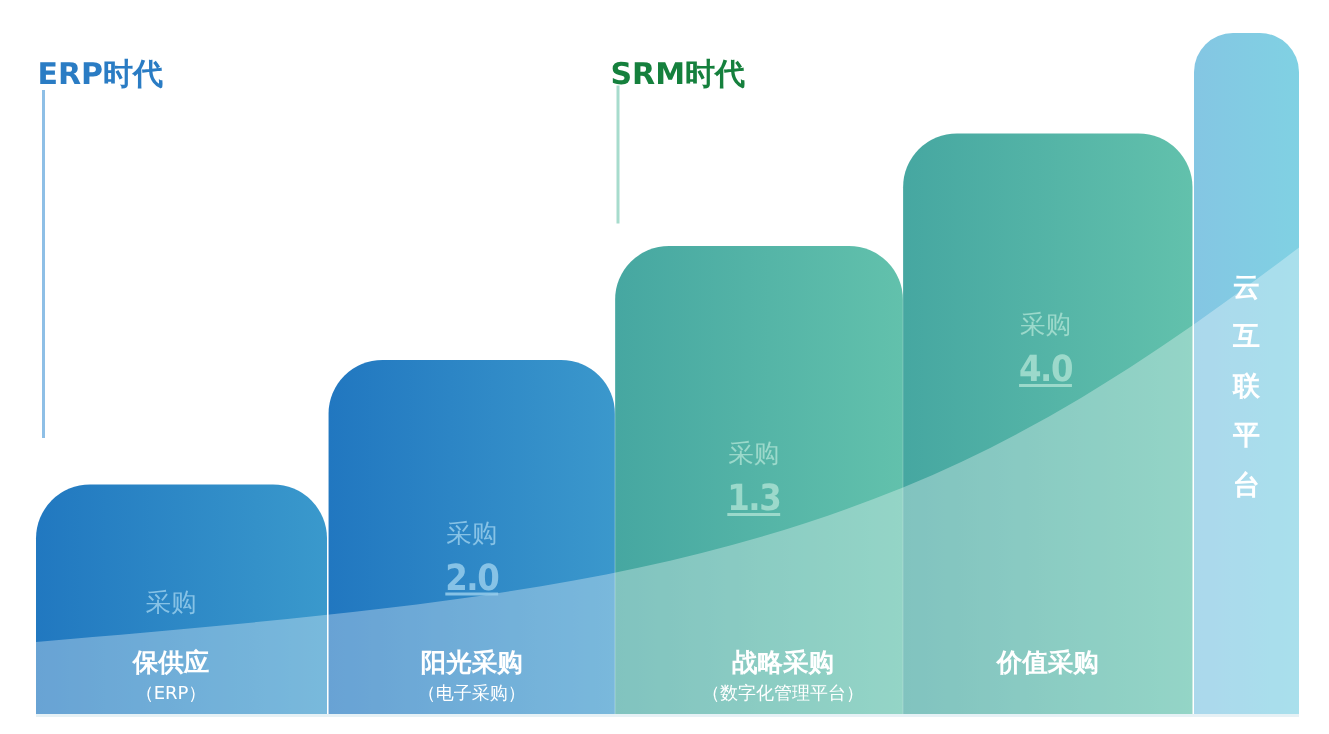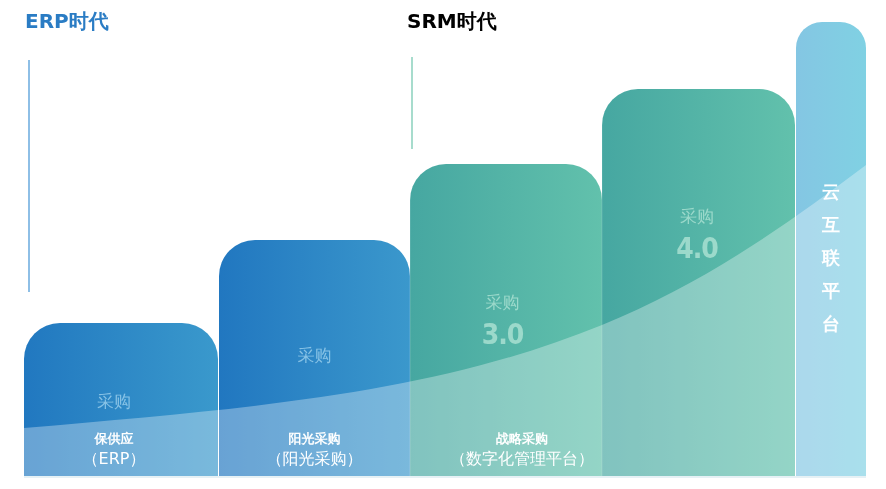--- a/index.html
+++ b/index.html
@@ -1,37 +1,37 @@
 <!DOCTYPE html>
 <html><head>
 <meta charset="utf-8">
 <style>
   html,body{margin:0;padding:0;background:#ffffff;}
   body{width:886px;height:489px;position:relative;overflow:hidden;font-family:"DejaVu Sans","Liberation Sans",sans-serif;}
-  .era-title{position:absolute;top:8px;font-size:20px;font-weight:bold;letter-spacing:0px;}
+  .era-title{position:absolute;top:36px;font-size:20px;font-weight:bold;letter-spacing:0px;}
   .era-erp{left:25px;color:#2a7cc4;}
-  .era-srm{left:407px;color:#000000;}
+  .era-srm{left:407px;color:#15803d;}
   .era-line{position:absolute;width:2px;}
   .line-erp{left:28px;top:60px;height:232px;background:#8ebfe6;}
   .line-srm{left:411px;top:57px;height:92px;background:#a7dccd;}
   .bar{position:absolute;bottom:13px;border-radius:36px 36px 0 0;overflow:hidden;}
   .bar1{left:24px;width:194px;top:323px;background:linear-gradient(90deg,#2178c0,#3a99cc);}
   .bar2{left:219px;width:191px;top:240px;background:linear-gradient(90deg,#2177c0,#3b98cc);}
   .bar3{left:410px;width:192px;top:164px;background:linear-gradient(90deg,#46a7a1,#62c1ac);}
   .bar4{left:602px;width:193px;top:89px;background:linear-gradient(90deg,#46a7a1,#62c1ac);}
   .bar5{left:796px;width:70px;top:22px;border-radius:26px 26px 0 0;background:linear-gradient(90deg,#84c6e3,#80d1e3);}
   .curve{position:absolute;left:0;top:0;width:886px;height:489px;pointer-events:none;}
   .stage-top{position:absolute;text-align:center;color:rgba(190,225,240,0.6);}
   .stage-top .sub{font-size:17px;display:block;margin-top:40px;}
-  .stage-top .ver{font-size:28px;font-weight:bold;display:block;margin-top:4px;font-family:"DejaVu Sans Condensed","DejaVu Sans",sans-serif;letter-spacing:-1px;}
+  .stage-top .ver{font-size:24px;font-weight:bold;display:block;margin-top:4px;font-family:"DejaVu Sans Condensed","DejaVu Sans",sans-serif;letter-spacing:-1px;text-decoration:underline;}
   .green .sub,.green .ver{color:rgba(180,230,215,0.75);}
   .blue .sub,.blue .ver{color:rgba(150,205,235,0.85);}
   .stage-bottom{position:absolute;text-align:center;color:#ffffff;}
-  .stage-bottom .name{font-size:13px;font-weight:bold;display:block;}
-  .stage-bottom .desc{font-size:16px;display:block;margin-top:1px;}
+  .stage-bottom .name{font-size:17px;font-weight:bold;display:block;}
+  .stage-bottom .desc{font-size:12px;display:block;margin-top:1px;}
   .vert{position:absolute;left:796px;width:70px;top:175px;text-align:center;color:#ffffff;font-size:18px;font-weight:bold;line-height:33px;}
   .baseline{position:absolute;left:24px;width:842px;top:476px;height:2px;background:#e6f1f5;}
 </style>
 </head>
 <body>
 
 <div class="era-title era-erp">ERP时代</div>
 <div class="era-line line-erp"></div>
 <div class="era-title era-srm">SRM时代</div>
 <div class="era-line line-srm"></div>
@@ -47,43 +47,45 @@
   <line x1="218.5" y1="240" x2="218.5" y2="476" stroke="rgba(255,255,255,0.25)" stroke-width="1"></line>
   <line x1="410" y1="164" x2="410" y2="476" stroke="rgba(255,255,255,0.2)" stroke-width="1"></line>
   <line x1="602" y1="89" x2="602" y2="476" stroke="rgba(255,255,255,0.15)" stroke-width="1"></line>
 </svg>
 
 <div class="stage-top blue" style="left:24px;width:180px;top:350px;">
   <span class="sub">采购</span>
 </div>
 <div class="stage-top blue" style="left:219px;width:191px;top:304px;">
   <span class="sub">采购</span>
+  <span class="ver">2.0</span>
 </div>
 <div class="stage-top green" style="left:410px;width:185px;top:251px;">
   <span class="sub">采购</span>
-  <span class="ver">3.0</span>
+  <span class="ver">1.3</span>
 </div>
 <div class="stage-top green" style="left:602px;width:190px;top:165px;">
   <span class="sub">采购</span>
   <span class="ver">4.0</span>
 </div>
 
 <div class="stage-bottom" style="left:24px;width:180px;top:430px;">
   <span class="name">保供应</span>
   <span class="desc">（ERP）</span>
 </div>
 <div class="stage-bottom" style="left:219px;width:191px;top:430px;">
   <span class="name">阳光采购</span>
-  <span class="desc">（阳光采购）</span>
+  <span class="desc">（电子采购）</span>
 </div>
 <div class="stage-bottom" style="left:410px;width:224px;top:430px;">
   <span class="name">战略采购</span>
   <span class="desc">（数字化管理平台）</span>
 </div>
 <div class="stage-bottom" style="left:602px;width:193px;top:430px;">
+  <span class="name">价值采购</span>
 </div>
 
 <div class="vert">
   <div>云</div>
   <div>互</div>
   <div>联</div>
   <div>平</div>
   <div>台</div>
 </div>
 

